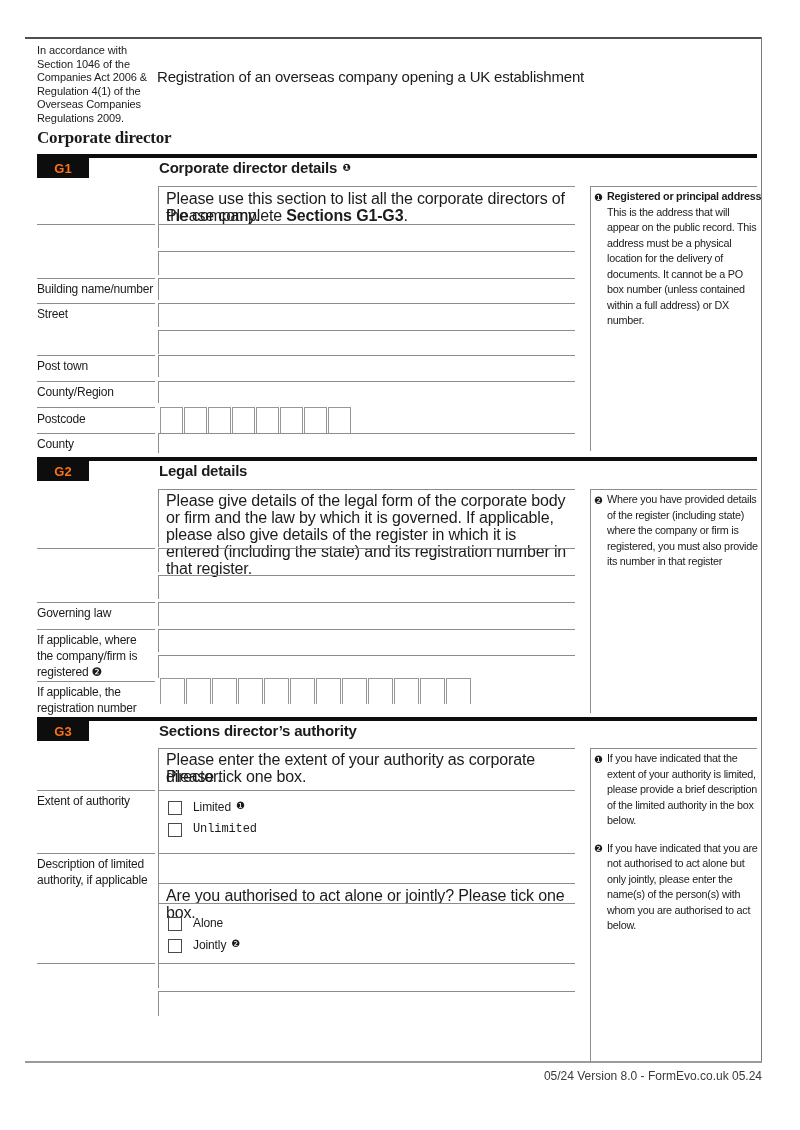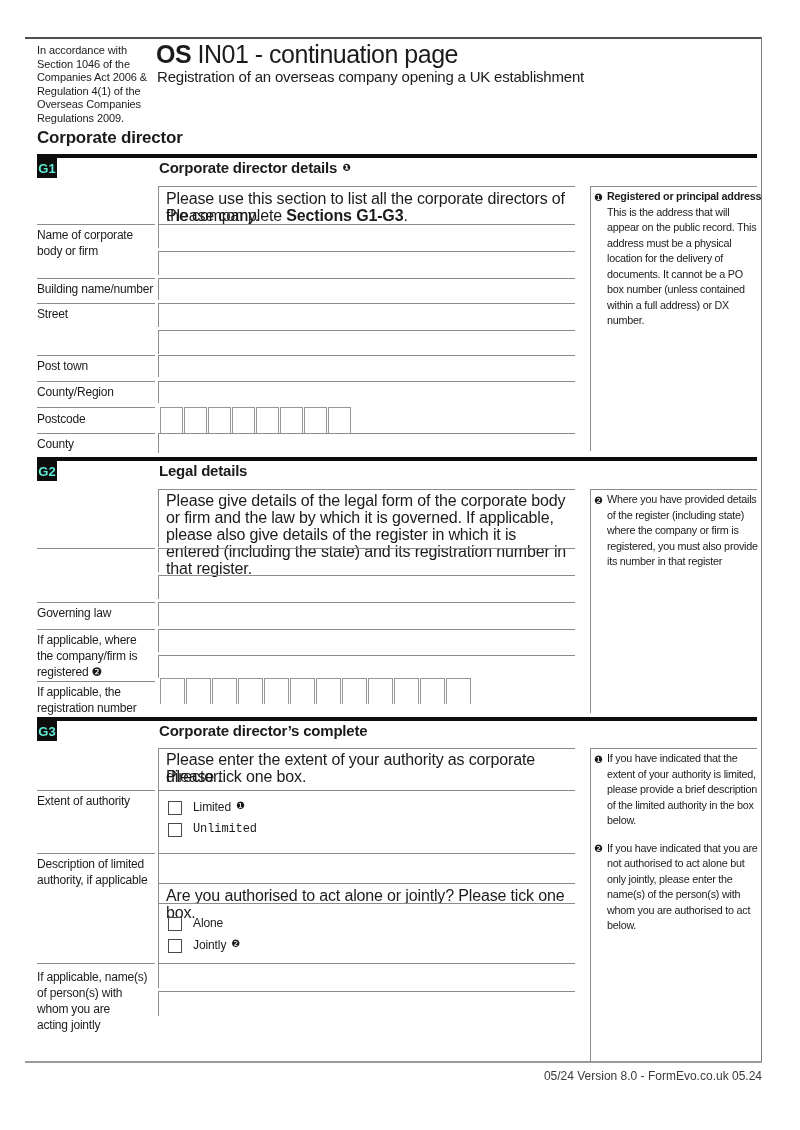--- a/index.html
+++ b/index.html
@@ -1,53 +1,52 @@
 <!DOCTYPE html>
 <html><head>
 <meta charset="utf-8">
 <style>
   html,body{margin:0;padding:0;background:#fff;}
   .stage{position:relative;width:800px;height:1130px;background:#ffffff;overflow:hidden;
          font-family:"Liberation Sans","DejaVu Sans",sans-serif;color:#1b1b1b;}
   .hl{position:absolute;height:0;border-top:1px solid #8c8c8c;}
   .vl{position:absolute;width:0;border-left:1px solid #8c8c8c;}
   .bar{position:absolute;height:4px;background:#0d0d0d;}
-  .badge{position:absolute;width:20px;height:20px;background:#0d0d0d;color:#5eead4;
+  .badge{position:absolute;width:52px;height:20px;background:#0d0d0d;color:#f97316;
          font-weight:bold;font-size:13px;display:flex;align-items:center;justify-content:center;}
   .sec-title{position:absolute;font-size:15px;font-weight:bold;letter-spacing:-0.2px;}
   .lbl{position:absolute;width:120px;font-size:12px;line-height:16px;white-space:pre-line;letter-spacing:-0.2px;}
   .body-txt{position:absolute;font-size:16px;line-height:17px;letter-spacing:-0.15px;}
   .note-col{position:absolute;font-size:10.8px;line-height:15.5px;letter-spacing:-0.25px;}
   .note{position:relative;padding-left:13px;margin-bottom:12px;}
   .note .marker{position:absolute;left:0;top:0.5px;font-size:10px;}
   .note .ntitle{font-weight:bold;white-space:nowrap;}
   .cells{position:absolute;display:flex;}
   .cell{width:21px;height:25px;border:1px solid #979797;border-bottom:none;margin-right:1px;background:#fff;}
   .cell.wide{width:23px;}
   .cb{position:absolute;width:12px;height:12px;border:1px solid #4a4a4a;background:#fff;}
   .cb-label{position:absolute;font-size:12px;letter-spacing:-0.1px;}
   .t-marker{font-size:10px;position:relative;top:-2px;margin-left:5px;}
   .compliance{position:absolute;font-size:11px;line-height:13.5px;letter-spacing:-0.1px;}
   .main-title{position:absolute;font-size:25px;letter-spacing:-0.5px;}
   .main-title .code{font-weight:bold;}
   .subtitle{position:absolute;font-size:15px;letter-spacing:-0.2px;}
-  .page-heading{position:absolute;font-size:17px;font-weight:bold;letter-spacing:-0.2px;}
+  .page-heading{position:absolute;font-size:17px;font-weight:bold;letter-spacing:-0.2px;font-family:Liberation Serif, serif;}
   .footer{position:absolute;font-size:12px;color:#3a3a3a;}
 </style>
 </head>
 <body>
 
 <div class="stage">
 
   <div class="hl" style="left:25px;top:37px;width:737px;border-top:2px solid #4f4f4f;"></div>
   <div class="vl" style="left:761px;top:37px;height:1025px;border-left:1px solid #7a7a7a;"></div>
   <div class="hl" style="left:25px;top:1061px;width:737px;border-top:2px solid #9a9a9a;"></div>
 
   <div class="compliance" style="left:37px;top:44px;width:120px;">In accordance with Section 1046 of the Companies Act 2006 &amp; Regulation 4(1) of the Overseas Companies Regulations 2009.</div>
-  <div class="main-title" style="left:156px;top:40px;"><span class="code">OS</span><span> IN01 - continuation page</span></div>
   <div class="subtitle" style="left:157px;top:68px;">Registration of an overseas company opening a UK establishment</div>
   <div class="page-heading" style="left:37px;top:128px;">Corporate director</div>
 
   <div class="bar" style="left:37px;top:154px;width:720px;"></div>
   <div class="badge" style="left:37px;top:158px;">G1</div>
   <div class="sec-title" style="left:159px;top:159px;"><span>Corporate director details</span><span class="t-marker">❶</span></div>
 
   <div class="hl" style="left:158px;top:186px;width:417px;"></div>
   <div class="vl" style="left:158px;top:186px;height:41px;"></div>
   <div class="body-txt" style="left:166px;top:190px;width:404px;">Please use this section to list all the corporate directors of the company.</div>
@@ -56,22 +55,20 @@
   <div class="hl" style="left:590px;top:186px;width:167px;"></div>
   <div class="vl" style="left:590px;top:186px;height:265px;"></div>
   <div class="note-col" style="left:594px;top:189px;width:164px;">
     <div class="note">
       <span class="marker">❶</span><span class="ntitle">Registered or principal address</span>
       <div>This is the address that will appear on the public record. This address must be a physical location for the delivery of documents. It cannot be a PO box number (unless contained within a full address) or DX number.</div>
     </div>
   </div>
 
   <div class="hl" style="left:37px;top:224px;width:118px;"></div>
-  <div class="lbl" style="left:37px;top:227px;">Name of corporate
-body or firm</div>
   <div class="hl" style="left:158px;top:224px;width:417px;"></div>
   <div class="vl" style="left:158px;top:224px;height:24px;"></div>
   <div class="hl" style="left:158px;top:251px;width:417px;"></div>
   <div class="vl" style="left:158px;top:251px;height:24px;"></div>
 
   <div class="hl" style="left:37px;top:278px;width:118px;"></div>
   <div class="lbl" style="left:37px;top:281px;width:125px;">Building name/number</div>
   <div class="hl" style="left:158px;top:278px;width:417px;"></div>
   <div class="vl" style="left:158px;top:278px;height:22px;"></div>
 
@@ -160,21 +157,21 @@
       <div class="cell wide"></div>
       <div class="cell wide"></div>
       <div class="cell wide"></div>
       <div class="cell wide"></div>
       <div class="cell wide"></div>
       <div class="cell wide"></div>
     </div>
 
   <div class="bar" style="left:37px;top:717px;width:720px;"></div>
   <div class="badge" style="left:37px;top:721px;">G3</div>
-  <div class="sec-title" style="left:159px;top:722px;">Corporate director’s complete</div>
+  <div class="sec-title" style="left:159px;top:722px;">Sections director’s authority</div>
 
   <div class="hl" style="left:158px;top:748px;width:417px;"></div>
   <div class="vl" style="left:158px;top:748px;height:42px;"></div>
   <div class="body-txt" style="left:166px;top:751px;width:404px;">Please enter the extent of your authority as corporate director.</div>
   <div class="body-txt" style="left:166px;top:768px;width:404px;">Please tick one box.</div>
 
   <div class="hl" style="left:590px;top:748px;width:167px;"></div>
   <div class="vl" style="left:590px;top:748px;height:314px;"></div>
   <div class="note-col" style="left:594px;top:751px;width:164px;">
     <div class="note">
@@ -203,24 +200,20 @@
   <div class="vl" style="left:158px;top:853px;height:110px;"></div>
   <div class="hl" style="left:158px;top:883px;width:417px;"></div>
   <div class="body-txt" style="left:166px;top:887px;width:404px;">Are you authorised to act alone or jointly? Please tick one box.</div>
   <div class="hl" style="left:158px;top:903px;width:417px;"></div>
   <div class="cb" style="left:168px;top:917px;"></div>
   <div class="cb-label" style="left:193px;top:916px;">Alone</div>
   <div class="cb" style="left:168px;top:939px;"></div>
   <div class="cb-label" style="left:193px;top:938px;"><span>Jointly</span><span class="t-marker">❷</span></div>
 
   <div class="hl" style="left:37px;top:963px;width:118px;"></div>
-  <div class="lbl" style="left:37px;top:969px;width:130px;">If applicable, name(s)
-of person(s) with
-whom you are
-acting jointly</div>
   <div class="hl" style="left:158px;top:963px;width:417px;"></div>
   <div class="vl" style="left:158px;top:963px;height:25px;"></div>
   <div class="hl" style="left:158px;top:991px;width:417px;"></div>
   <div class="vl" style="left:158px;top:991px;height:25px;"></div>
 
   <div class="footer" style="right:38px;top:1069px;">05/24 Version 8.0 - FormEvo.co.uk 05.24</div>
 
 </div>
 
 </body></html>

